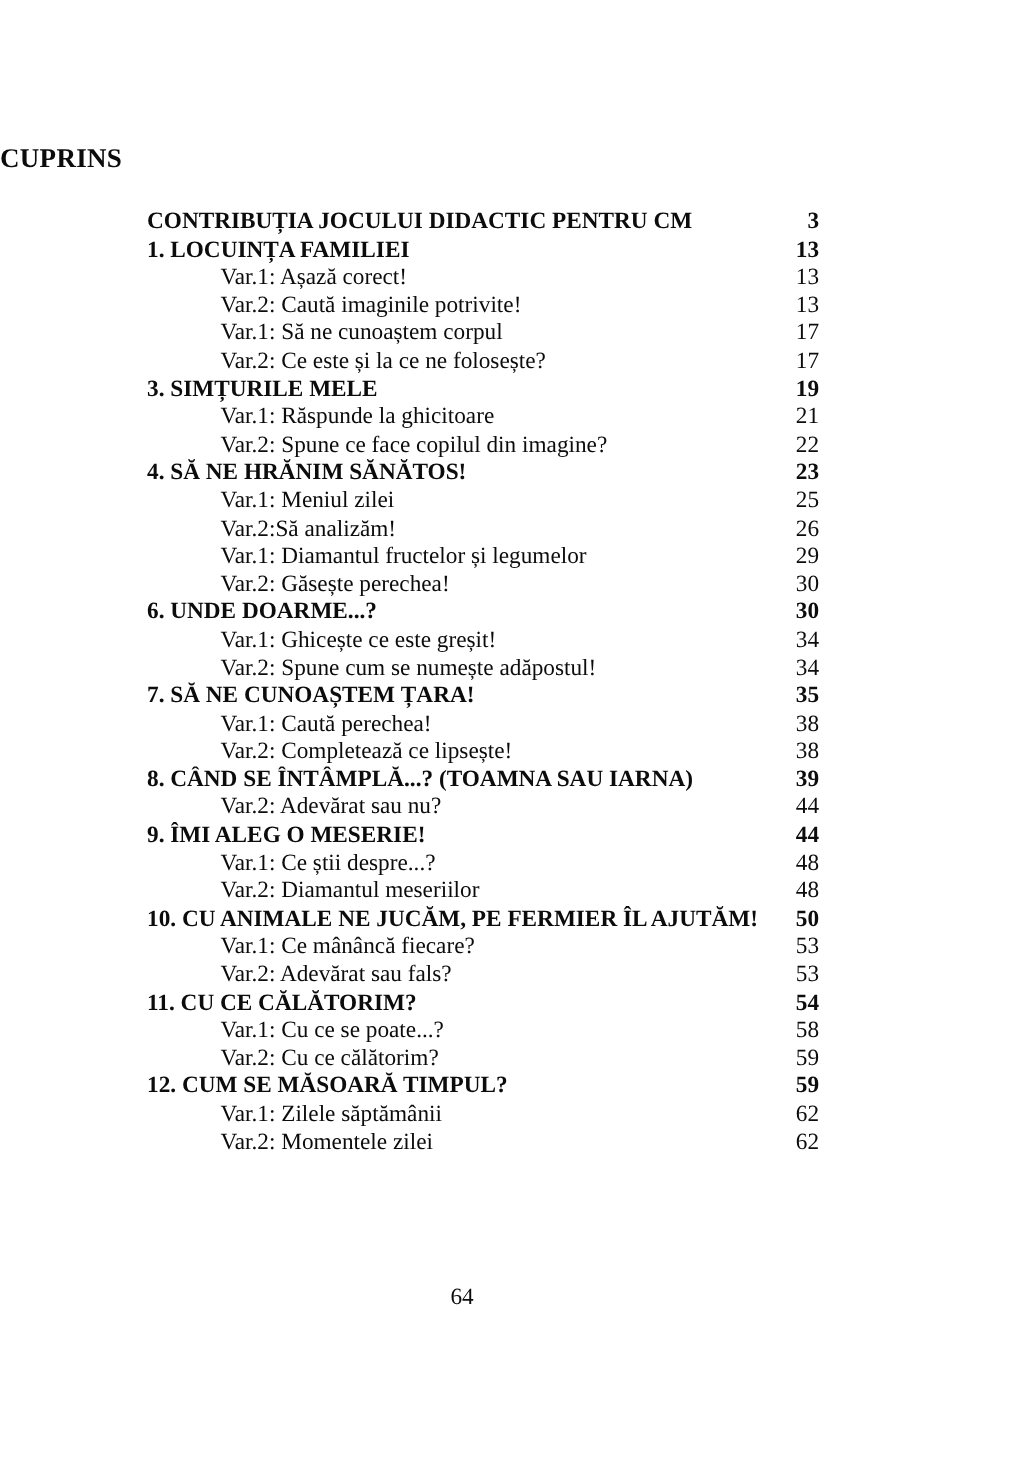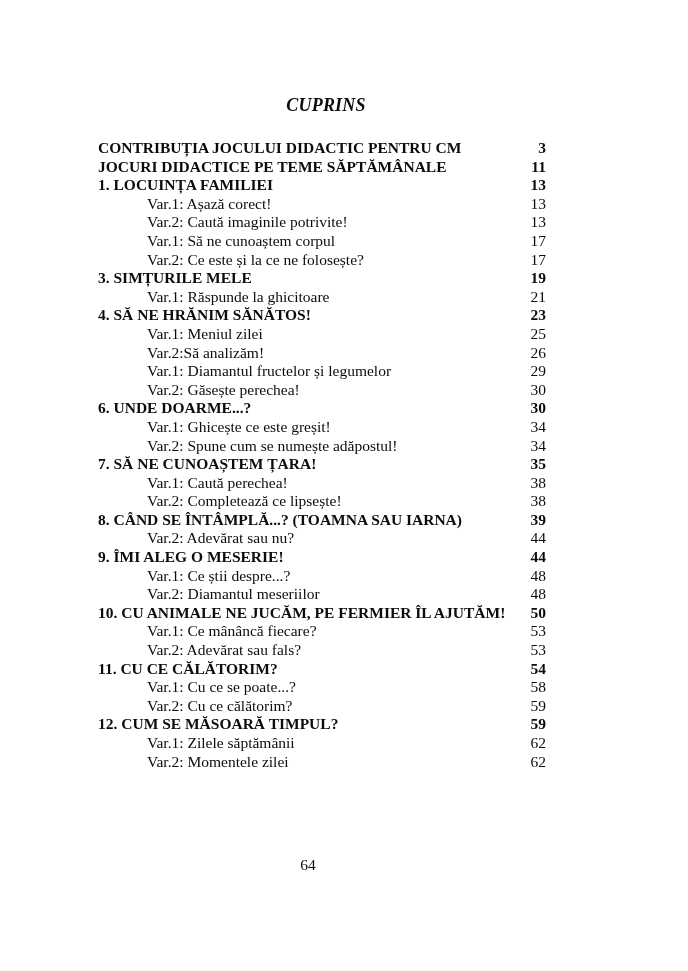--- a/index.html
+++ b/index.html
@@ -13,26 +13,25 @@
     position: relative;
     overflow: hidden;
     font-family: "Liberation Serif", "DejaVu Serif", serif;
     color: #0c0c0c;
   }
   .doc-title {
     position: absolute;
     top: 95px;
     left: 0;
     width: 652px;
-    text-align: center;
+    text-align: left;
     font-size: 18px;
     font-weight: bold;
     letter-spacing: 0.2px;
     margin: 0;
-    font-style: italic;
   }
   .toc {
     position: absolute;
     top: 139px;
     left: 98px;
     width: 448px;
   }
   .toc-row {
     display: flex;
     align-items: baseline;
@@ -70,24 +69,20 @@
 <body>
 
 <h1 class="doc-title">CUPRINS</h1>
 
 <div class="toc" id="toc">
     <div class="toc-row chapter">
       <span class="label">CONTRIBUȚIA JOCULUI DIDACTIC PENTRU CM</span>
       <span class="pagenum">3</span>
     </div>
     <div class="toc-row chapter">
-      <span class="label">JOCURI DIDACTICE PE TEME SĂPTĂMÂNALE</span>
-      <span class="pagenum">11</span>
-    </div>
-    <div class="toc-row chapter">
       <span class="label">1. LOCUINȚA FAMILIEI</span>
       <span class="pagenum">13</span>
     </div>
     <div class="toc-row variant">
       <span class="label">Var.1: Așază corect!</span>
       <span class="pagenum">13</span>
     </div>
     <div class="toc-row variant">
       <span class="label">Var.2: Caută imaginile potrivite!</span>
       <span class="pagenum">13</span>
@@ -101,20 +96,24 @@
       <span class="pagenum">17</span>
     </div>
     <div class="toc-row chapter">
       <span class="label">3. SIMȚURILE MELE</span>
       <span class="pagenum">19</span>
     </div>
     <div class="toc-row variant">
       <span class="label">Var.1: Răspunde la ghicitoare</span>
       <span class="pagenum">21</span>
     </div>
+    <div class="toc-row variant">
+      <span class="label">Var.2: Spune ce face copilul din imagine?</span>
+      <span class="pagenum">22</span>
+    </div>
     <div class="toc-row chapter">
       <span class="label">4. SĂ NE HRĂNIM SĂNĂTOS!</span>
       <span class="pagenum">23</span>
     </div>
     <div class="toc-row variant">
       <span class="label">Var.1: Meniul zilei</span>
       <span class="pagenum">25</span>
     </div>
     <div class="toc-row variant">
       <span class="label">Var.2:Să analizăm!</span>

